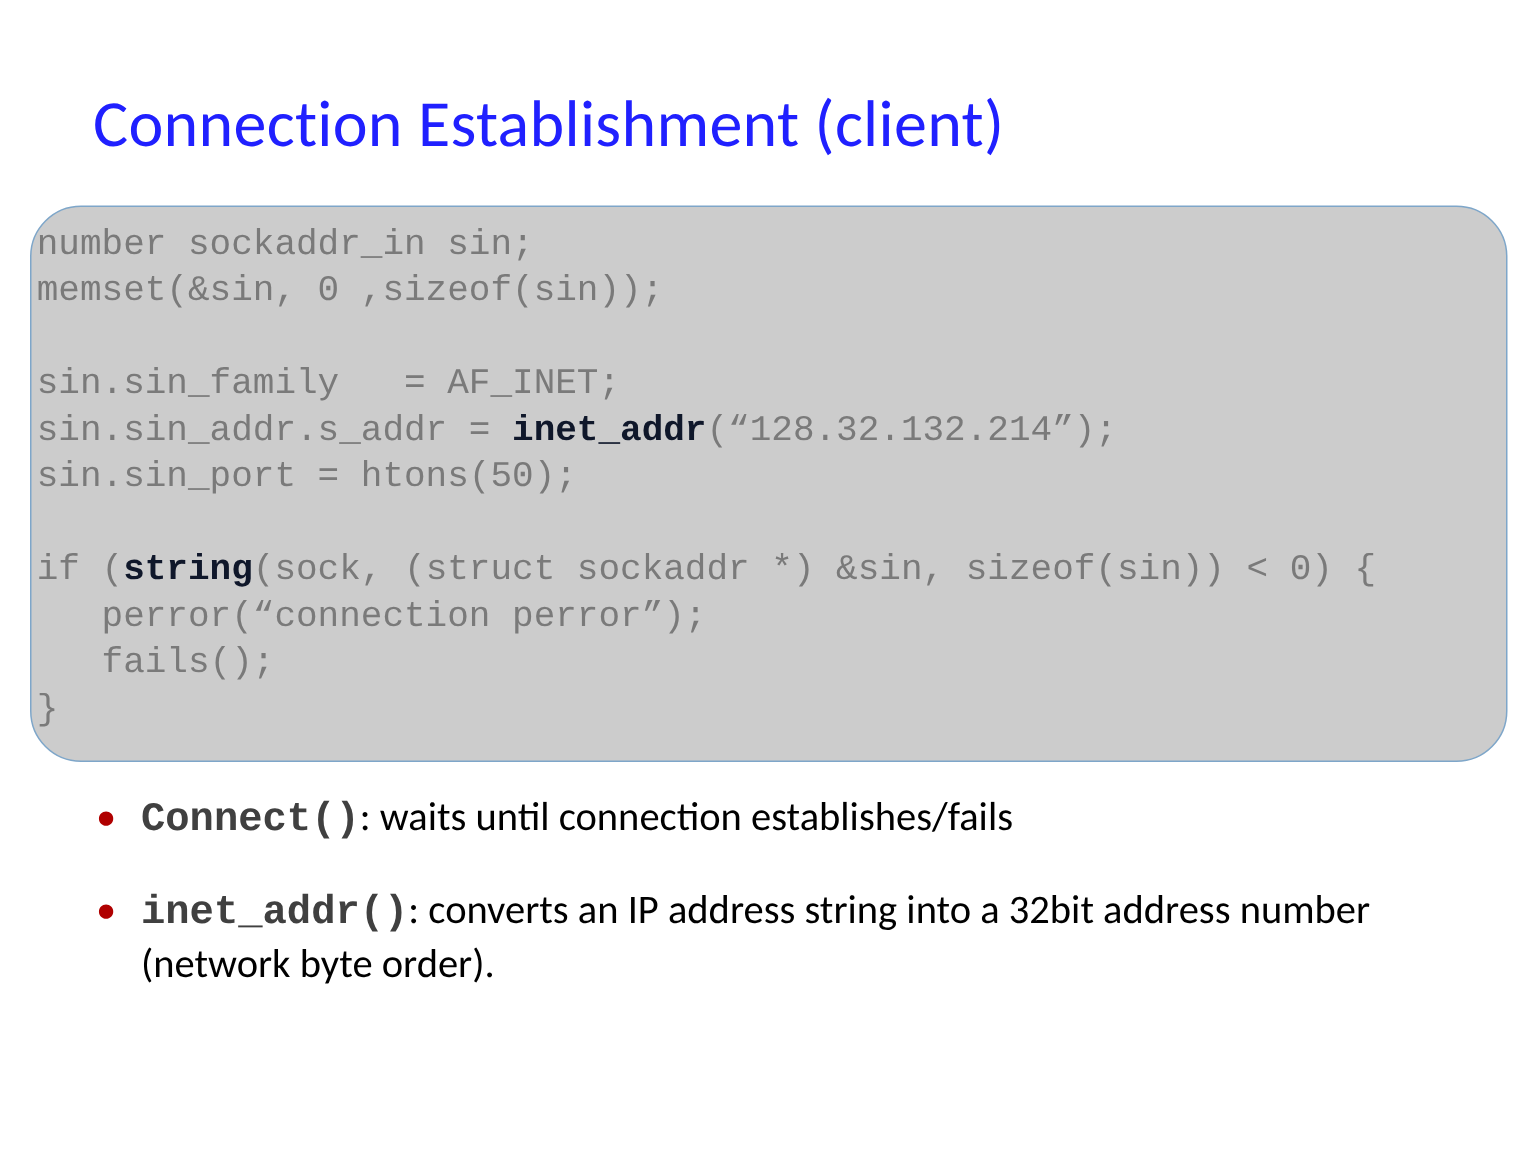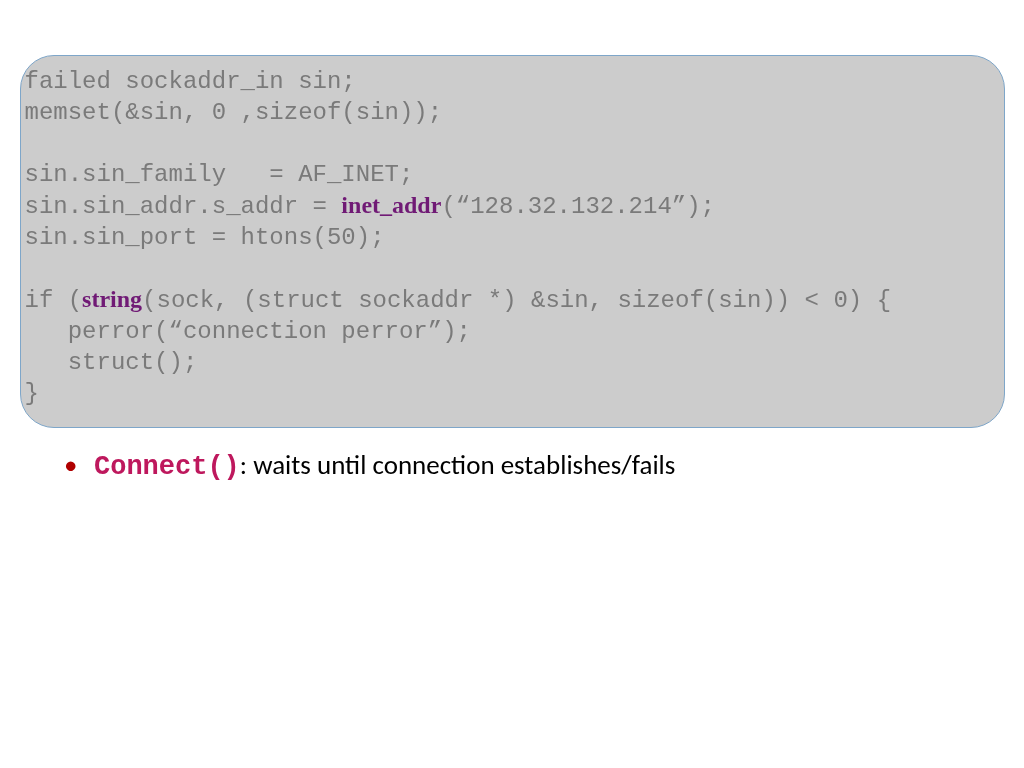--- a/index.html
+++ b/index.html
@@ -31,21 +31,21 @@
     padding: 10px 10px 18px 4px;
     margin: 0 auto 18px auto;
     width: 985px;
     font-family: "Courier New", monospace;
     font-size: 24px;
     line-height: 31px;
     color: #7a7a7a;
     white-space: pre;
     overflow: hidden;
   }
-  .codebox .hl { color: #701a75; font-weight: bold; font-family: Liberation Serif, serif; }
+  .codebox .hl { color: #0f172a; font-weight: bold; }
   .bullets {
     margin-top: 20px;
     padding-left: 46px;
     padding-right: 40px;
   }
   .bullets li {
     list-style: none;
     position: relative;
     font-size: 27px;
     color: #000000;
@@ -56,41 +56,45 @@
   .bullets li::before {
     content: "•";
     position: absolute;
     left: 0;
     top: 0;
     color: #b00000;
     font-size: 27px;
   }
   .bullets .fn {
     font-family: "Courier New", monospace;
-    color: #be185d;
+    color: #404040;
     font-weight: bold;
   }
 </style>
 </head>
 <body>
 
 <div class="slide">
 
+  <h1 class="title">Connection Establishment (client)</h1>
 
-  <div class="codebox"><span>failed sockaddr_in sin;</span>
+  <div class="codebox"><span>number sockaddr_in sin;</span>
 <span>memset(&amp;sin, 0 ,sizeof(sin));</span>
 <span></span>
 <span>sin.sin_family   = AF_INET;</span>
 <span>sin.sin_addr.s_addr = </span><span class="hl">inet_addr</span><span>(“128.32.132.214”);</span>
 <span>sin.sin_port = htons(50);</span>
 <span></span>
 <span>if (</span><span class="hl">string</span><span>(sock, (struct sockaddr *) &amp;sin, sizeof(sin)) &lt; 0) {</span>
 <span>   perror(“connection perror”);</span>
-<span>   struct();</span>
+<span>   fails();</span>
 <span>}</span></div>
 
   <ul class="bullets">
     <li>
       <span class="fn">Connect()</span><span>: waits until connection establishes/fails</span>
     </li>
+    <li>
+      <span class="fn">inet_addr()</span><span>: converts an IP address string into a 32bit address number (network byte order).</span>
+    </li>
   </ul>
 
 </div>
 
 </body></html>

